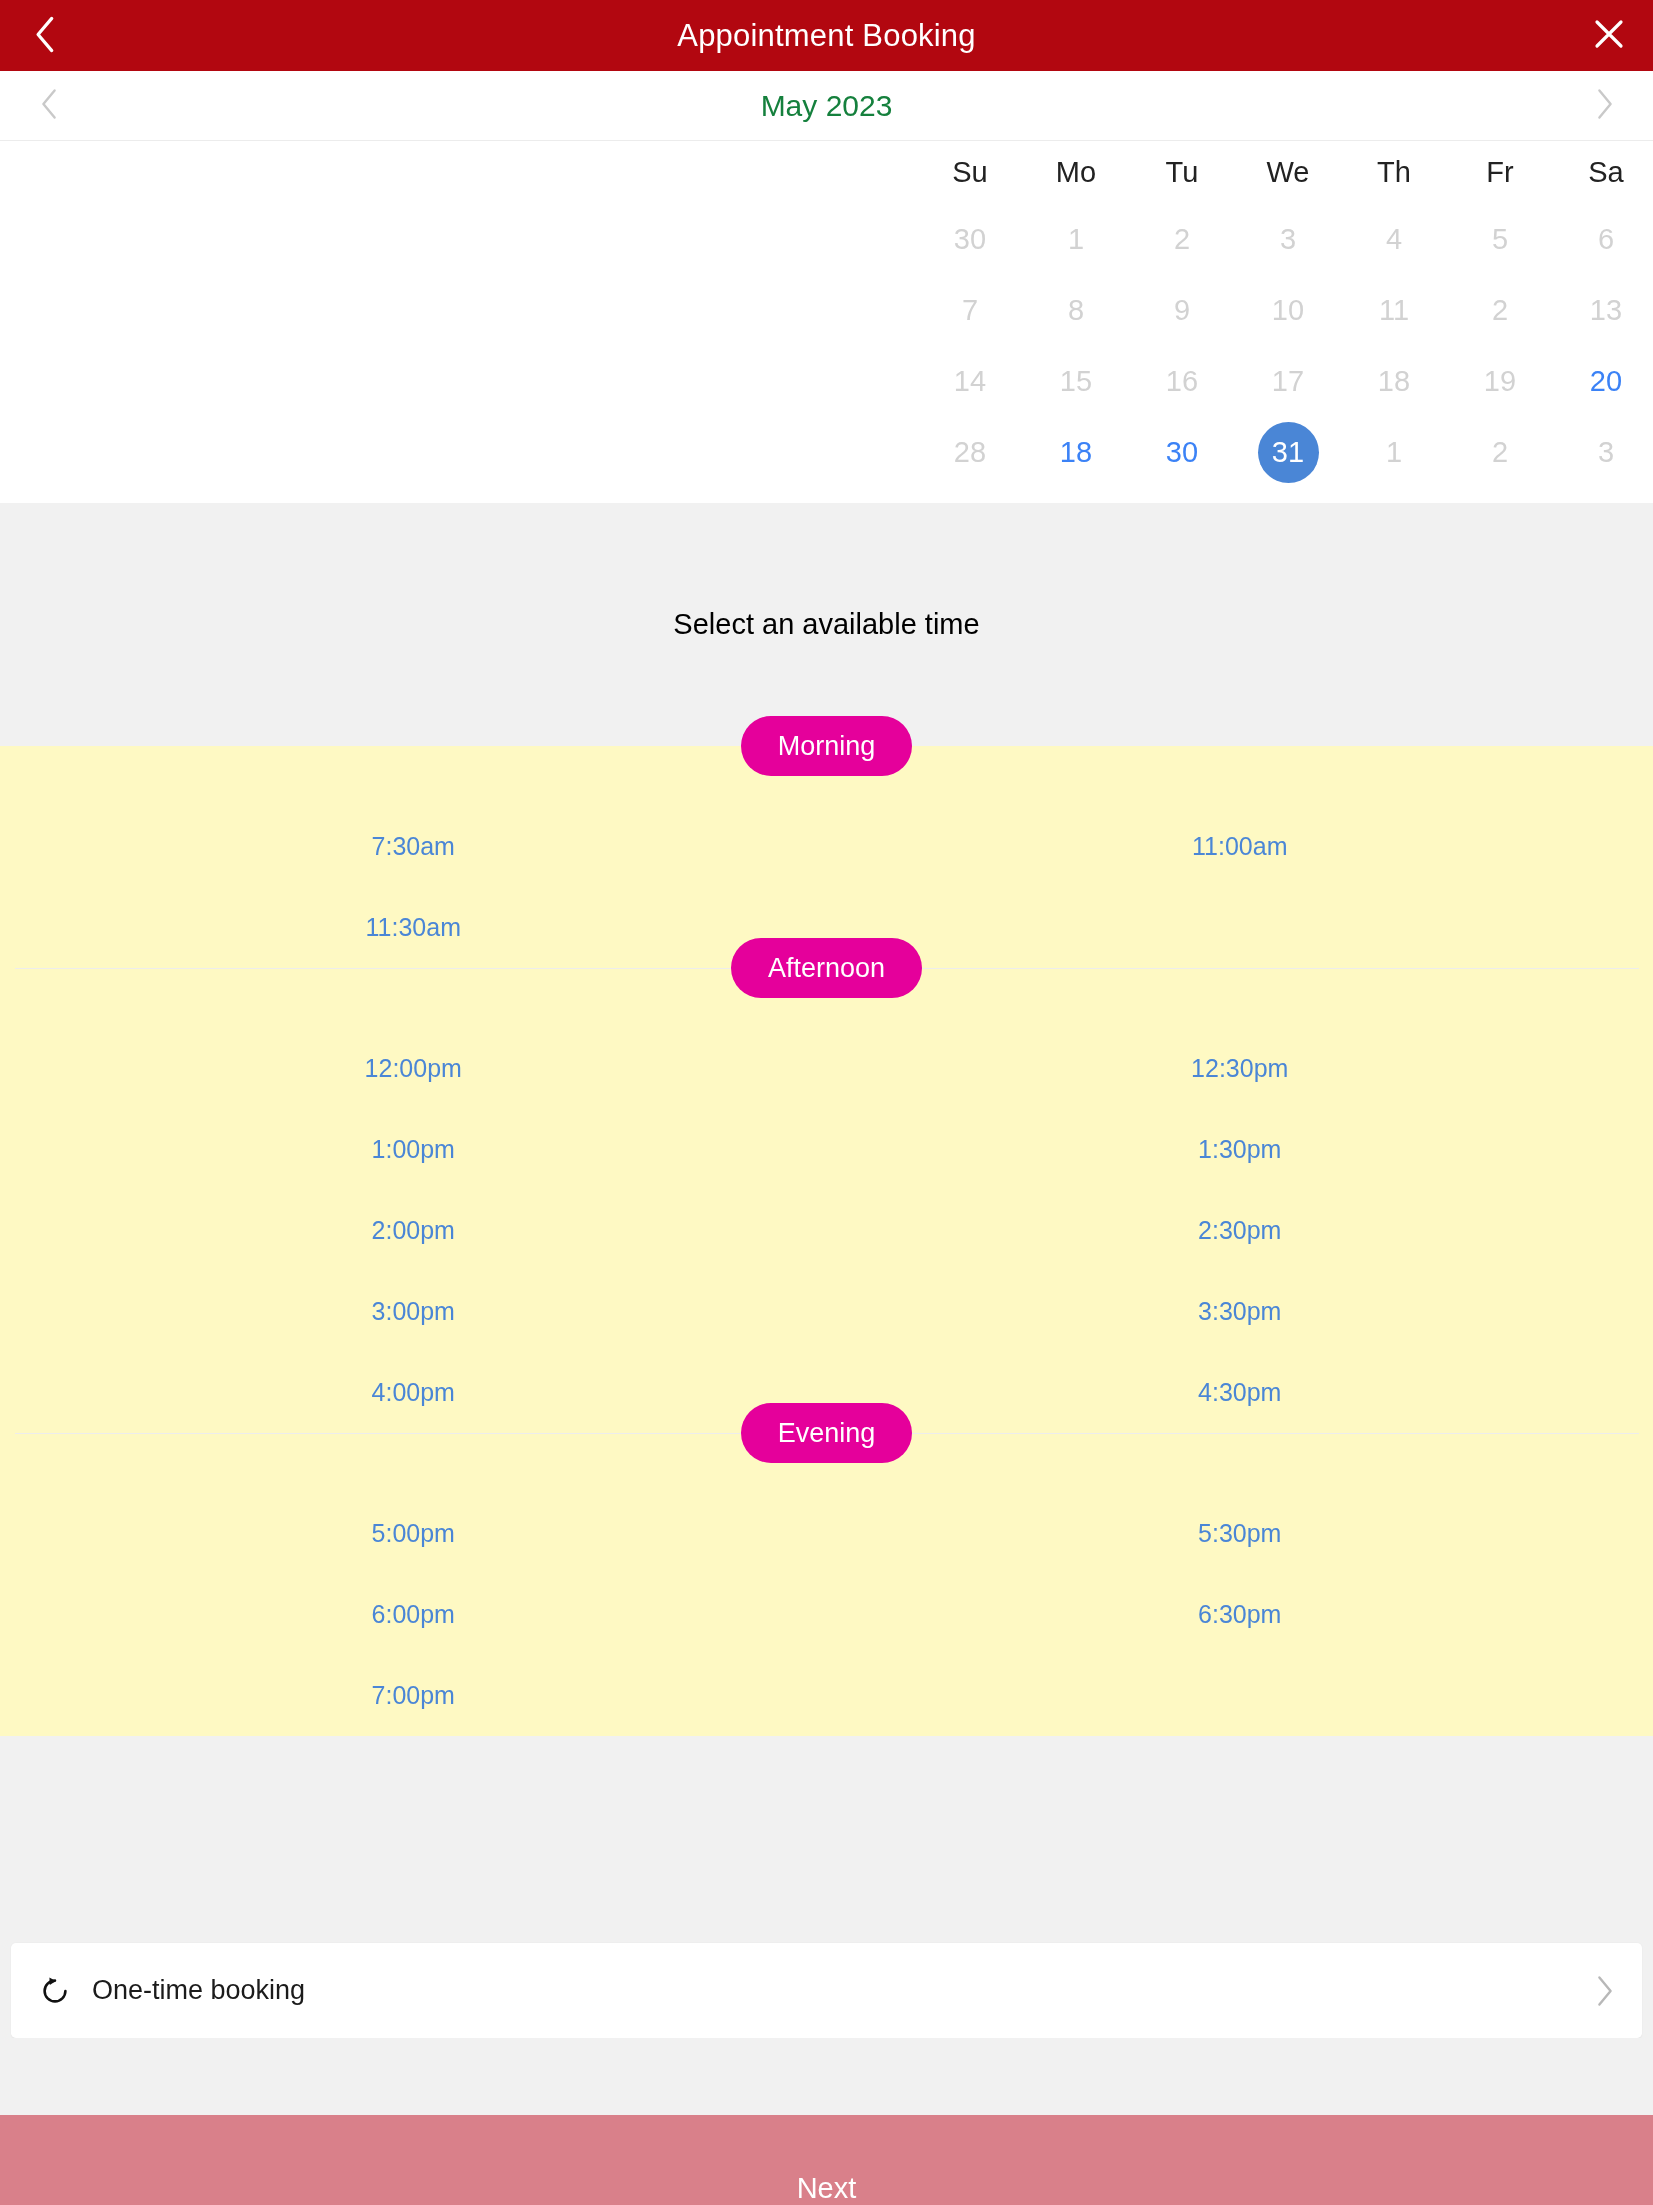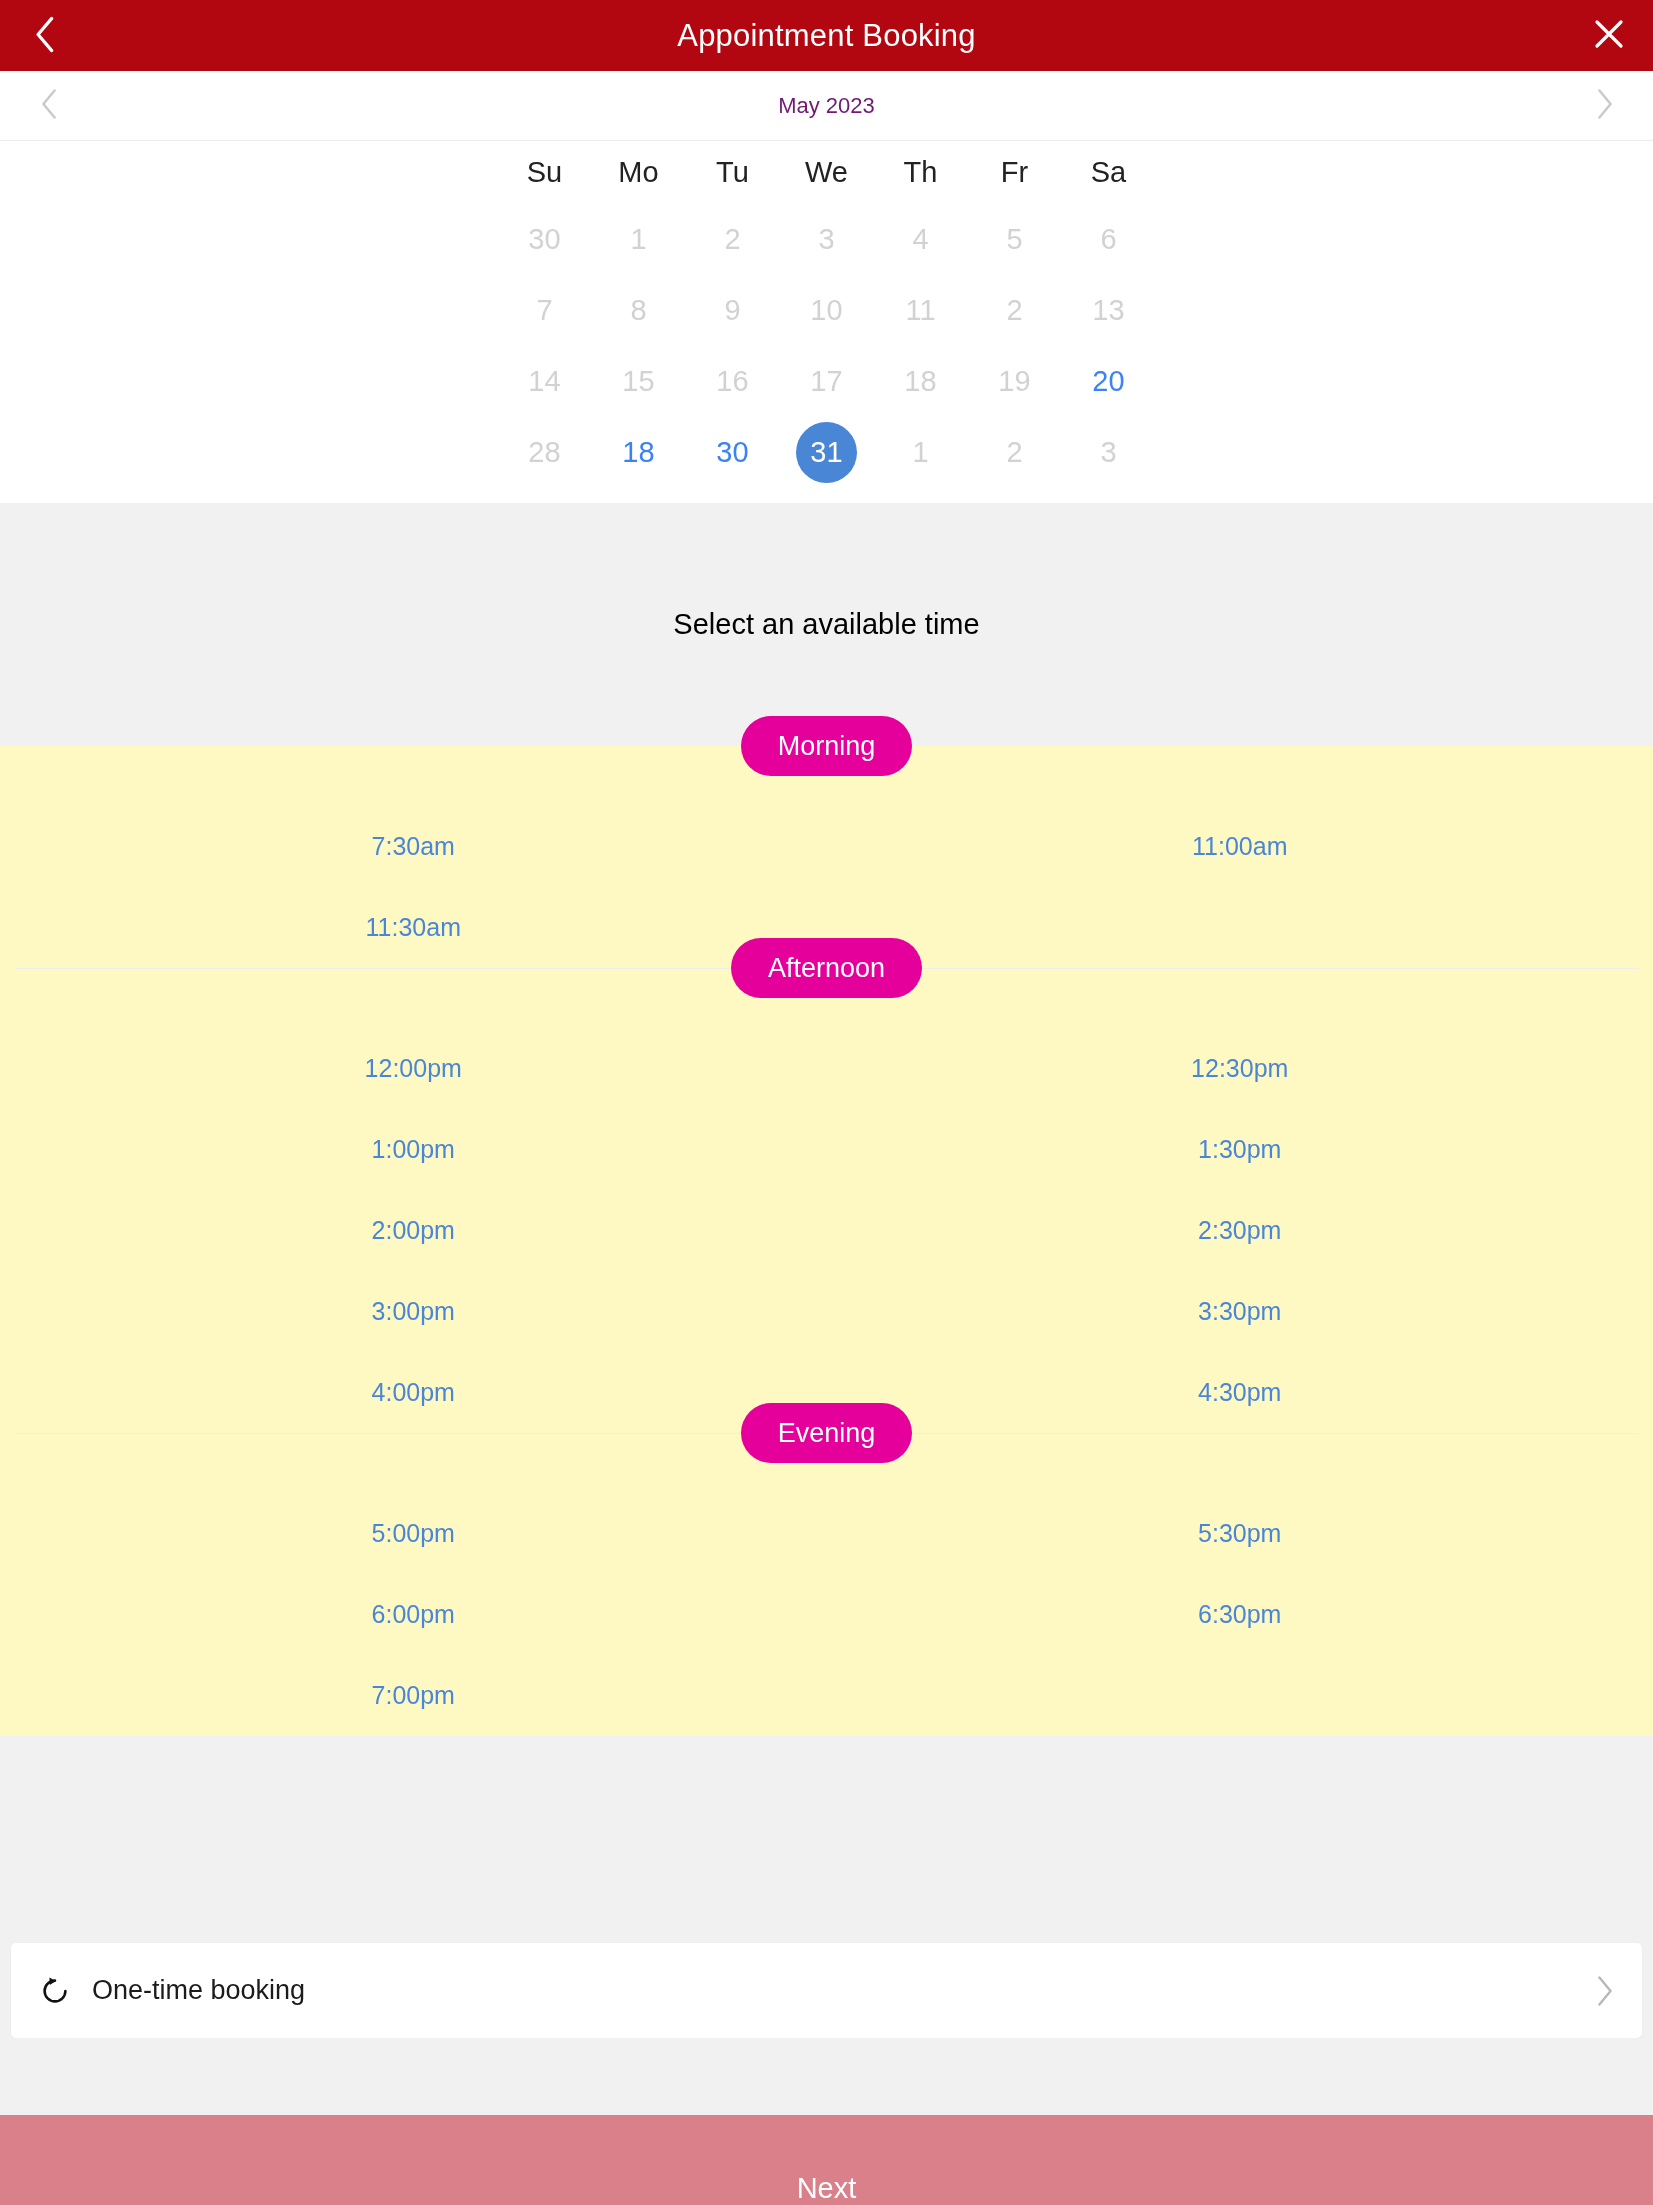--- a/index.html
+++ b/index.html
@@ -27,30 +27,30 @@
     position:absolute;right:0px;top:0;height:71px;width:89px;
     display:flex;align-items:center;justify-content:center;cursor:pointer;
   }
 
   
   .monthbar{
     height:69px;flex:0 0 69px;background:#ffffff;position:relative;
     display:flex;align-items:center;justify-content:center;
     border-bottom:1.6px solid #ececec;
   }
-  .month-label{font-size:22px;color:#701a75;}
+  .month-label{font-size:30px;color:#15803d;}
   .month-prev,.month-next{
     position:absolute;top:0;height:69px;width:97px;
     display:flex;align-items:center;justify-content:center;cursor:pointer;
   }
   .month-prev{left:0;} .month-next{right:0;}
 
   
   .calendar{background:#ffffff;padding:0 0 14.5px 0;}
-  .cal-row{display:flex;justify-content:center;}
+  .cal-row{display:flex;justify-content:flex-end;gap:12px;}
   .cal-cell{
     width:94px;height:71px;display:flex;align-items:center;justify-content:center;
     font-size:29px;position:relative;
   }
   .dow{color:#222222;font-size:29px;height:63px;}
   .d-dis{color:#d2d2d2;}
   .d-on{color:#3b82f6;cursor:pointer;}
   .d-sel-wrap{cursor:pointer;}
   .d-sel{
     width:61px;height:61px;border-radius:50%;background:#4a86d6;color:#ffffff;

